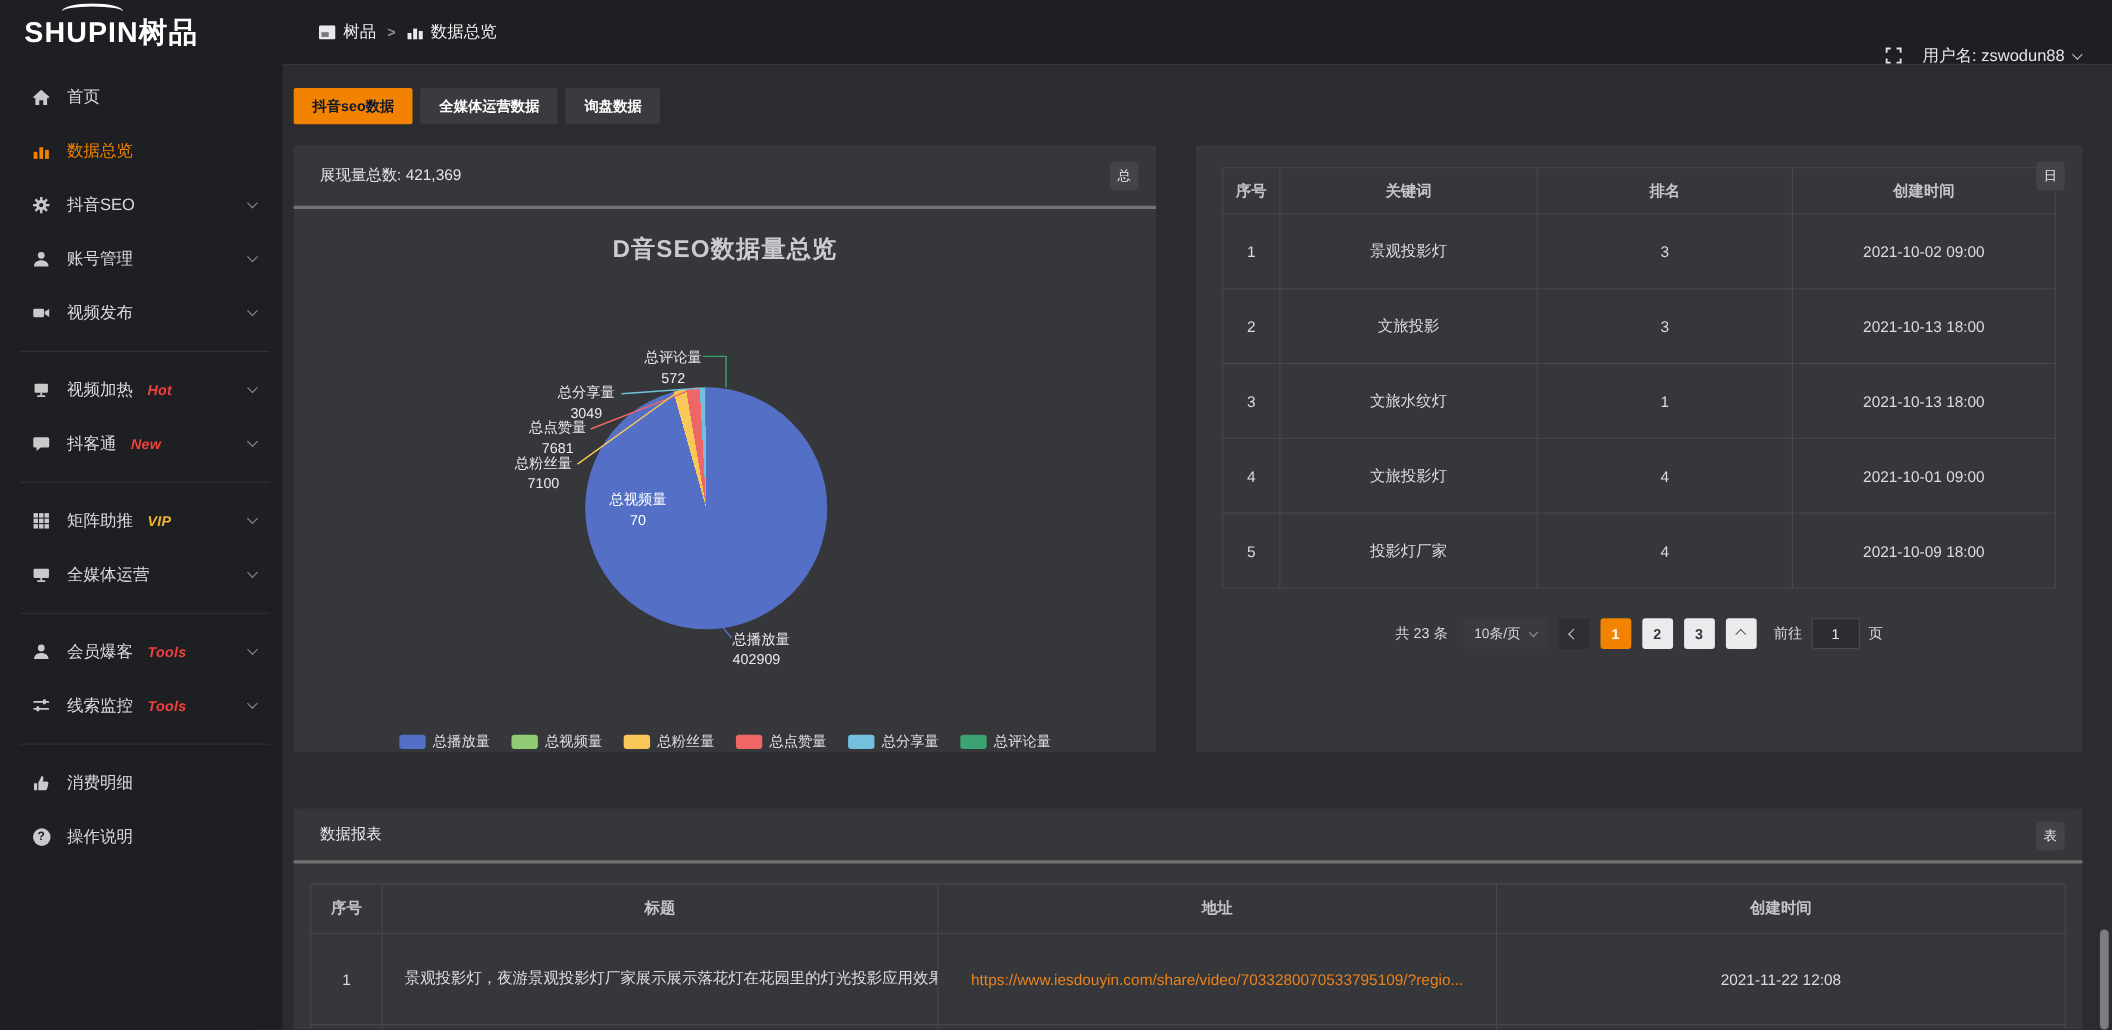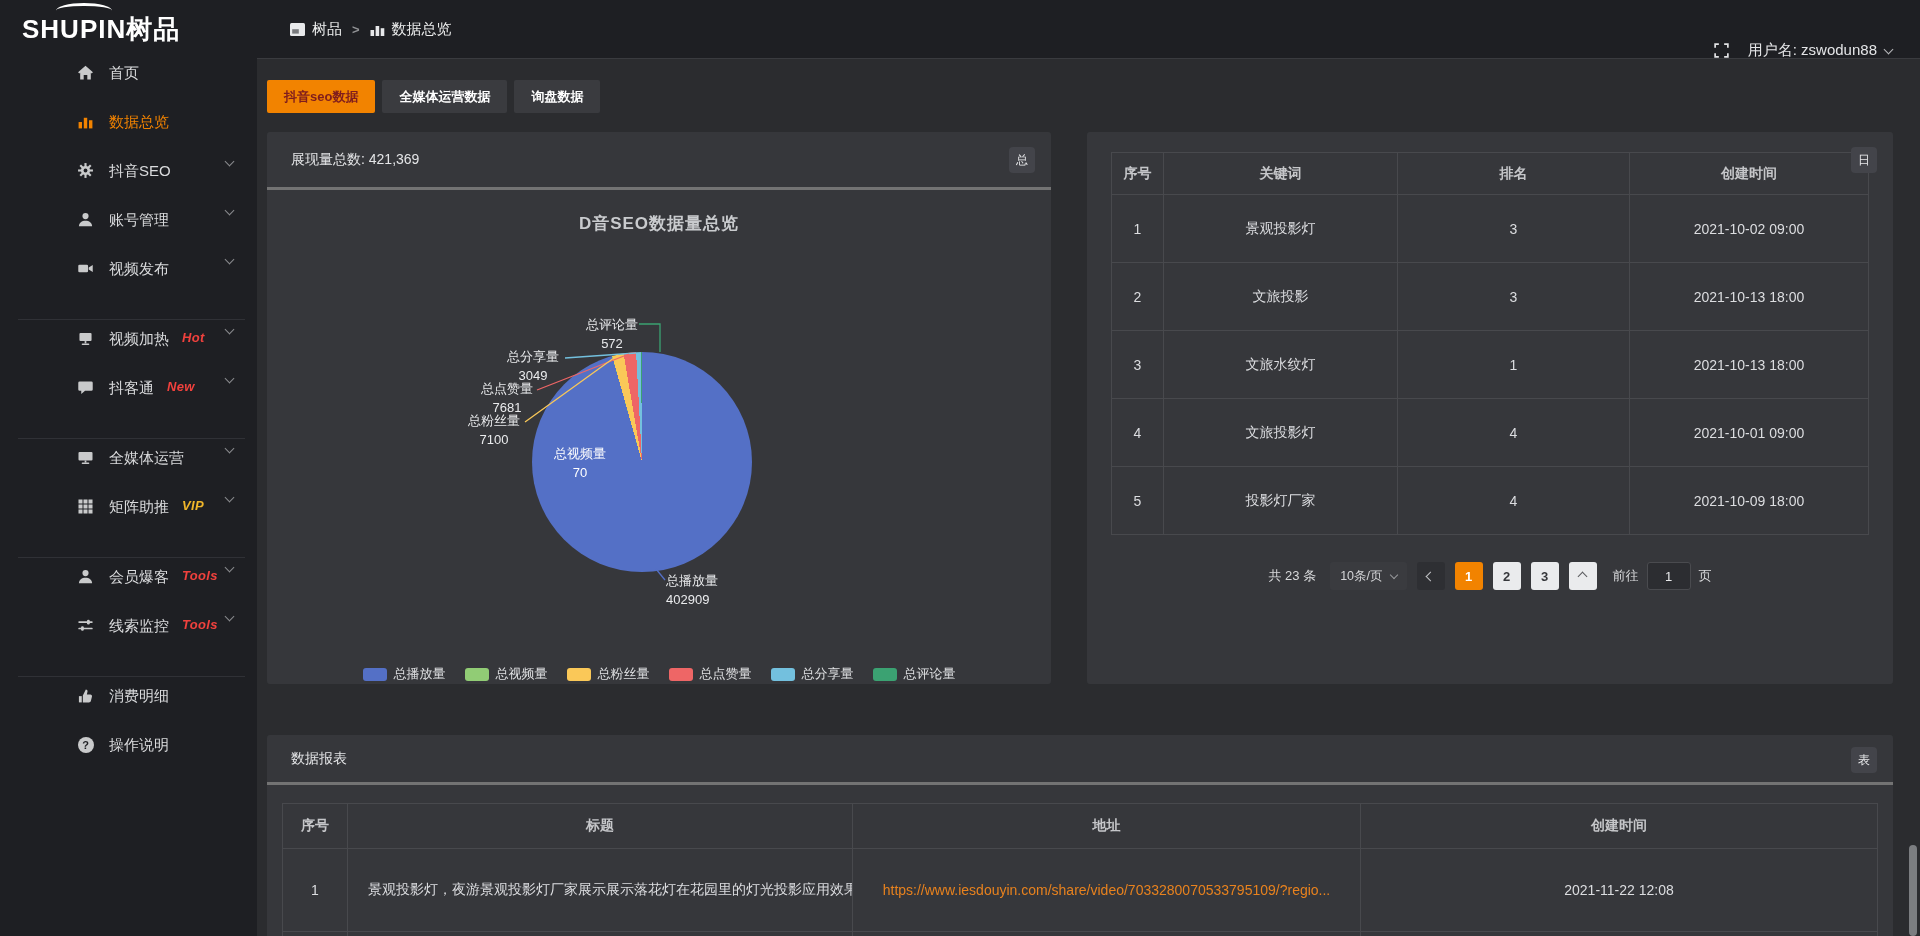--- a/index.html
+++ b/index.html
@@ -5,21 +5,21 @@
   * { margin:0; padding:0; box-sizing:border-box; font-family:"Liberation Sans","DejaVu Sans",sans-serif; }
   html,body { width:1920px; height:936px; overflow:hidden; background:#2b2c2f; }
   .app { display:flex; width:1920px; height:936px; }
 
   
   .sidebar { width:257px; min-width:257px; background:#1e1f23; height:936px; }
   .logo { height:59px; display:flex; align-items:center; padding-left:22px; position:relative; }
   .logo-text { color:#ffffff; font-size:26px; font-weight:bold; letter-spacing:1px; white-space:nowrap; }
   .logo-arc { position:absolute; top:3px; left:56px; width:56px; height:15px; border-top:3px solid #ffffff; border-radius:50%; }
   .menu { padding-top:5px; }
-  .menu-item { height:49px; display:flex; align-items:flex-start; padding:0 24px 0 29px; cursor:pointer; color:#dadbdd; font-size:15px;margin-left:48px; }
+  .menu-item { height:49px; display:flex; align-items:center; padding:0 24px 0 29px; cursor:pointer; color:#dadbdd; font-size:15px; }
   .mi-icon { width:17px; height:17px; margin-right:15px; color:#c9cacb; display:flex; align-items:center; justify-content:center; flex:none; }
   .mi-icon svg { fill:currentColor; }
   .menu-item.active { color:#f28300; }
   .menu-item.active .mi-icon { color:#f28300; }
   .mi-badge { font-style:italic; font-weight:bold; font-size:13px; margin-left:13px; letter-spacing:.3px; }
   .badge-red { color:#f0413d; }
   .badge-vip { color:#f0b62a; }
   .chev { width:7px; height:7px; border-right:1.6px solid #8a8b8e; border-bottom:1.6px solid #8a8b8e; transform:rotate(45deg); display:inline-block; }
   .mi-arrow { margin-left:auto; margin-top:-4px; }
   .menu-divider { height:1px; background:#303136; margin:10px 12px 10px 18px; }
@@ -34,36 +34,36 @@
   .topbar-right { margin-left:auto; display:flex; align-items:center; gap:18px; color:#e4e5e7; font-size:15px;margin-top:43px; }
   .fullscreen-btn { cursor:pointer; display:flex; }
   .user { display:flex; align-items:center; gap:8px; cursor:pointer; white-space:nowrap; }
   .user .chev { border-color:#b8b9bc; margin-top:-3px; }
 
   .content { flex:1; background:#2b2c2f; padding:21px 27px 0 10px; overflow:hidden; }
 
   
   .tabs { display:flex; gap:7px; margin-bottom:19px; }
   .tab { height:33px; padding:0 17px; display:flex; align-items:center; background:#3a3b3f; color:#ffffff; font-size:13px; font-weight:bold; border-radius:2px; cursor:pointer; white-space:nowrap; }
-  .tab.active { background:#f28300; color:#7f1d1d; }
+  .tab.active { background:#f28300; color:#0f172a; }
 
   
   .panels-row { display:flex; gap:36px; }
   .panel { background:#36373b; border-radius:3px; position:relative; }
   .panel-head { height:58px; display:flex; align-items:center; padding:0 24px; border-bottom:3px solid #737373; color:#e4e5e7; font-size:14px; }
   .panel-badge { position:absolute; top:15px; right:16px; width:26px; height:26px; background:#43444a; border-radius:4px; color:#e8e9eb; font-size:12px; display:flex; align-items:center; justify-content:center; cursor:pointer; }
   .chart-panel { width:784px; height:552px; }
   .rank-panel { width:806px; height:552px; }
   .report-panel { margin-top:51px; height:280px; }
   .report-panel .panel-head { height:50px; }
   .report-panel .panel-badge { top:12px; }
 
   
   .chart-area { position:relative; height:493px; }
-  .chart-title { text-align:center; margin-top:22px; font-size:17px; font-weight:bold; color:#c9cbce; letter-spacing:1px; }
+  .chart-title { text-align:center; margin-top:22px; font-size:22px; font-weight:bold; color:#c9cbce; letter-spacing:1px; }
   .pie { position:absolute; left:265px; top:140px; width:220px; height:220px; border-radius:50%; cursor:pointer; }
   .callouts { position:absolute; left:0; top:0; width:784px; height:493px; pointer-events:none; }
   .pie-label { position:absolute; font-size:13px; color:#eaebed; text-align:center; line-height:1.45; transform:translateX(-50%); white-space:nowrap; }
   .pie-label.la-left { transform:none; text-align:left; }
   .legend { position:absolute; bottom:22px; left:0; right:0; display:flex; justify-content:center; gap:19px; }
   .legend-item { display:flex; align-items:center; gap:7px; color:#dfe0e2; font-size:13px; cursor:pointer; white-space:nowrap; }
   .legend-swatch { width:24px; height:13px; border-radius:3px; background:#888; }
 
   
   .rank-body { padding:20px 24px 0; }
@@ -194,45 +194,45 @@
         <span>抖客通</span>
         <span class="mi-badge badge-red">New</span>
         <span class="chev mi-arrow"></span>
       </div>
 
       <div class="menu-divider"></div>
 
       <div class="menu-item">
         <span class="mi-icon">
           <svg width="17" height="17" viewBox="0 0 16 16">
-              <rect x="1.4" y="2.8" width="13.2" height="8" rx="1"></rect>
-              <rect x="7.2" y="10.8" width="1.6" height="2"></rect>
-              <rect x="4.4" y="12.8" width="7.2" height="1.4" rx="0.7"></rect>
-            </svg>
-        </span>
-        <span>全媒体运营</span>
-        <span class="chev mi-arrow"></span>
-      </div>
-
-      <div class="menu-item">
-        <span class="mi-icon">
-          <svg width="17" height="17" viewBox="0 0 16 16">
               <rect x="1.4" y="1.4" width="3.8" height="3.8"></rect>
               <rect x="6.1" y="1.4" width="3.8" height="3.8"></rect>
               <rect x="10.8" y="1.4" width="3.8" height="3.8"></rect>
               <rect x="1.4" y="6.1" width="3.8" height="3.8"></rect>
               <rect x="6.1" y="6.1" width="3.8" height="3.8"></rect>
               <rect x="10.8" y="6.1" width="3.8" height="3.8"></rect>
               <rect x="1.4" y="10.8" width="3.8" height="3.8"></rect>
               <rect x="6.1" y="10.8" width="3.8" height="3.8"></rect>
               <rect x="10.8" y="10.8" width="3.8" height="3.8"></rect>
             </svg>
         </span>
         <span>矩阵助推</span>
         <span class="mi-badge badge-vip">VIP</span>
+        <span class="chev mi-arrow"></span>
+      </div>
+
+      <div class="menu-item">
+        <span class="mi-icon">
+          <svg width="17" height="17" viewBox="0 0 16 16">
+              <rect x="1.4" y="2.8" width="13.2" height="8" rx="1"></rect>
+              <rect x="7.2" y="10.8" width="1.6" height="2"></rect>
+              <rect x="4.4" y="12.8" width="7.2" height="1.4" rx="0.7"></rect>
+            </svg>
+        </span>
+        <span>全媒体运营</span>
         <span class="chev mi-arrow"></span>
       </div>
 
       <div class="menu-divider"></div>
 
       <div class="menu-item">
         <span class="mi-icon">
           <svg width="17" height="17" viewBox="0 0 16 16">
               <circle cx="8" cy="4.8" r="2.9"></circle>
               <path d="M1.8 14.3c0-3.4 2.8-5.2 6.2-5.2s6.2 1.8 6.2 5.2z"></path>

